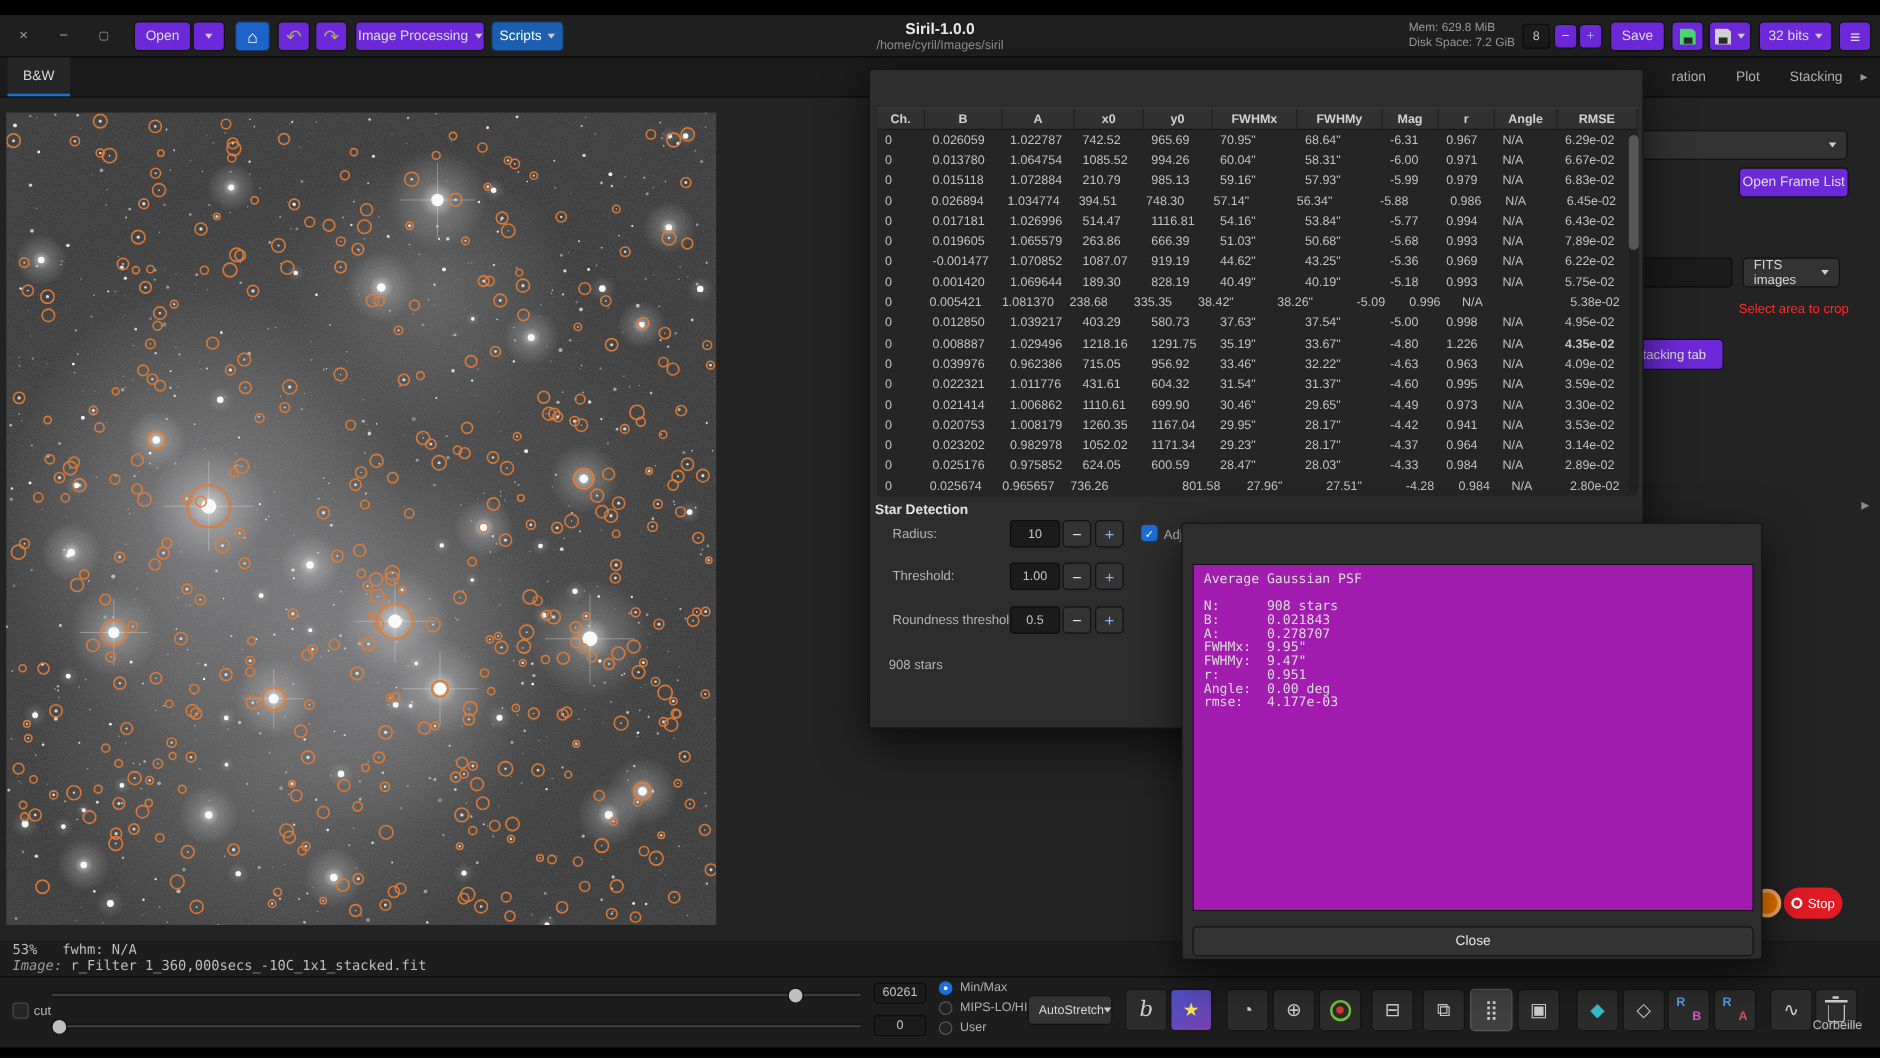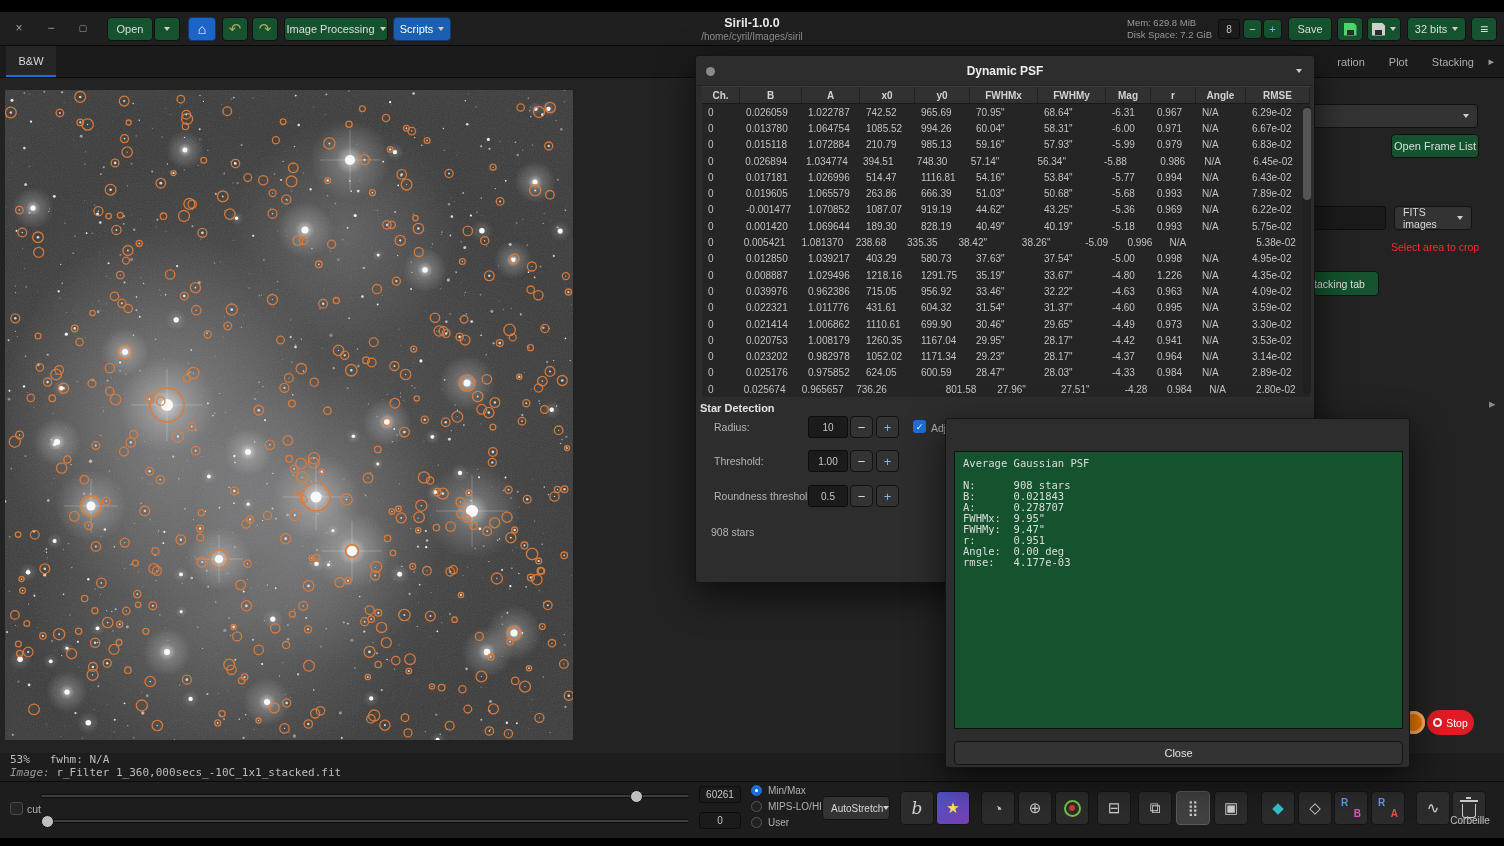--- a/index.html
+++ b/index.html
@@ -4,21 +4,21 @@
 <style>
   *{box-sizing:border-box;margin:0;padding:0}
   html,body{background:#000}
   #app{position:relative;width:1504px;height:846px;overflow:hidden;background:#000;
        font-family:"Liberation Sans",sans-serif;color:#c8c8c8}
 
   
   .titlebar{position:absolute;left:0;top:12px;width:100%;height:34px;background:#1f1f1f;border-bottom:1px solid #090909}
   .winbtn{position:absolute;top:9px;width:18px;height:16px;color:#9c9c9c;font-size:12px;line-height:15px;text-align:center}
   .btn{position:absolute;display:flex;align-items:center;justify-content:center;gap:5px;
-       background:#14532d;border:1px solid #121212;border-radius:4px;color:#dedede;font-size:11px}
+       background:#6d28d9;border:1px solid #121212;border-radius:4px;color:#dedede;font-size:11px}
   .btn.blue{background:#1b5fae;border-color:#0d3a6e;color:#fff}
   .btn.bluehome{background:#1c64c8;border-color:#0d3a6e;color:#fff;font-size:14px}
   .entry{position:absolute;display:flex;align-items:center;justify-content:center;background:#1b1b1b;
          border:1px solid #0d0d0d;border-radius:3px;color:#c6c6c6;font-size:10px}
   .caret{width:0;height:0;border-left:3.5px solid transparent;border-right:3.5px solid transparent;border-top:4.5px solid #cfcfcf}
   .titleblock{position:absolute;left:0;right:0;top:4px;text-align:center;pointer-events:none}
   .apptitle{font-size:12.5px;font-weight:bold;color:#e8e8e8}
   .apppath{font-size:10px;color:#8f8f8f;margin-top:1px}
   .memblock{position:absolute;right:292px;top:5px;text-align:left;font-size:9.5px;color:#9a9a9a;line-height:12px}
   .arrowicon{color:#a9ae63;font-size:15px}
@@ -108,21 +108,21 @@
   .td{display:flex;align-items:center;font-size:10px;color:#c2c2c2;padding-left:6px;overflow:hidden;white-space:nowrap}
   .vscroll{position:absolute;right:3px;top:50px;width:8px;height:288px;background:#202020;border-radius:4px}
   .vthumb{position:absolute;left:0;top:2px;width:8px;height:92px;background:#565656;border-radius:4px}
   .sec{position:absolute;font-size:11px;font-weight:bold;color:#e2e2e2}
   .lbl{position:absolute;font-size:10.5px;color:#b4b4b4}
   .sbtn{position:absolute;display:flex;align-items:center;justify-content:center;width:23px;height:22px;
         background:#333;border:1px solid #121212;border-radius:4px;color:#e0e0e0;font-size:13px}
   .sbtn.plus{color:#82b7f3}
   .chk{position:absolute;width:13px;height:13px;border-radius:3px;background:#1c6fd8;display:flex;align-items:center;
        justify-content:center;color:#fff;font-size:9px}
-  .avg-text{position:absolute;left:8px;top:32px;width:449px;height:278px;background:#14532d;border:1px solid #101010;
+  .avg-text{position:absolute;left:8px;top:32px;width:449px;height:278px;background:#a21caf;border:1px solid #101010;
             color:#dcdcdc;font-family:"DejaVu Sans Mono",monospace;font-size:10.5px;line-height:11px;padding:6px 8px;white-space:pre}
   .close-btn{position:absolute;left:8px;top:322px;width:449px;height:24px;background:#333;border:1px solid #141414;
              border-radius:4px;display:flex;align-items:center;justify-content:center;font-size:11px;color:#e2e2e2}
 </style>
 </head>
 <body>
 
 <div id="app">
 
   <div class="titlebar">
@@ -1817,25 +1817,20 @@
       <div class="ibtn" style="left: 1416px; top: 791px;">
         <span>∿</span>
       </div>
     </div>
   <div class="ibtn" style="left:1452px;top:791px;background:#2c2c2c">
       <span class="trash"></span>
     </div>
   <div class="trashlabel">Corbeille</div>
 
   <div class="dialog" style="left:695px;top:55px;width:620px;height:528px;z-index:20">
-    <div class="dlg-header">
-      <span class="dlg-dot"></span>
-      <span>Dynamic PSF</span>
-      <span class="caret dlg-caret"></span>
-    </div>
     <div class="psf-table">
       <div class="thead">
           <div class="th" style="width: 38px;">Ch.</div>
           <div class="th" style="width: 62px;">B</div>
           <div class="th" style="width: 58px;">A</div>
           <div class="th" style="width: 55px;">x0</div>
           <div class="th" style="width: 55px;">y0</div>
           <div class="th" style="width: 68px;">FWHMx</div>
           <div class="th" style="width: 68px;">FWHMy</div>
           <div class="th" style="width: 45px;">Mag</div>
@@ -1978,21 +1973,21 @@
             <div class="td" style="width: 38px;">0</div>
             <div class="td" style="width: 62px;">0.008887</div>
             <div class="td" style="width: 58px;">1.029496</div>
             <div class="td" style="width: 55px;">1218.16</div>
             <div class="td" style="width: 55px;">1291.75</div>
             <div class="td" style="width: 68px;">35.19"</div>
             <div class="td" style="width: 68px;">33.67"</div>
             <div class="td" style="width: 45px;">-4.80</div>
             <div class="td" style="width: 45px;">1.226</div>
             <div class="td" style="width: 50px;">N/A</div>
-            <div class="td" style="width: 64px;">4.35e-02</div>
+            <div class="td" style="width: 64px; font-weight: bold;">4.35e-02</div>
           </div>
           <div class="trow">
             <div class="td" style="width: 38px;">0</div>
             <div class="td" style="width: 62px;">0.039976</div>
             <div class="td" style="width: 58px;">0.962386</div>
             <div class="td" style="width: 55px;">715.05</div>
             <div class="td" style="width: 55px;">956.92</div>
             <div class="td" style="width: 68px;">33.46"</div>
             <div class="td" style="width: 68px;">32.22"</div>
             <div class="td" style="width: 45px;">-4.63</div>

